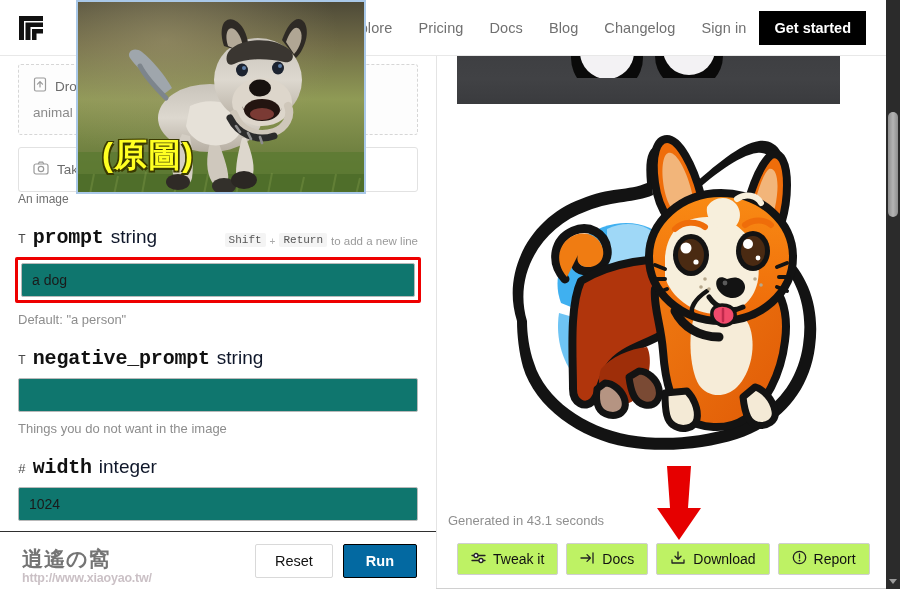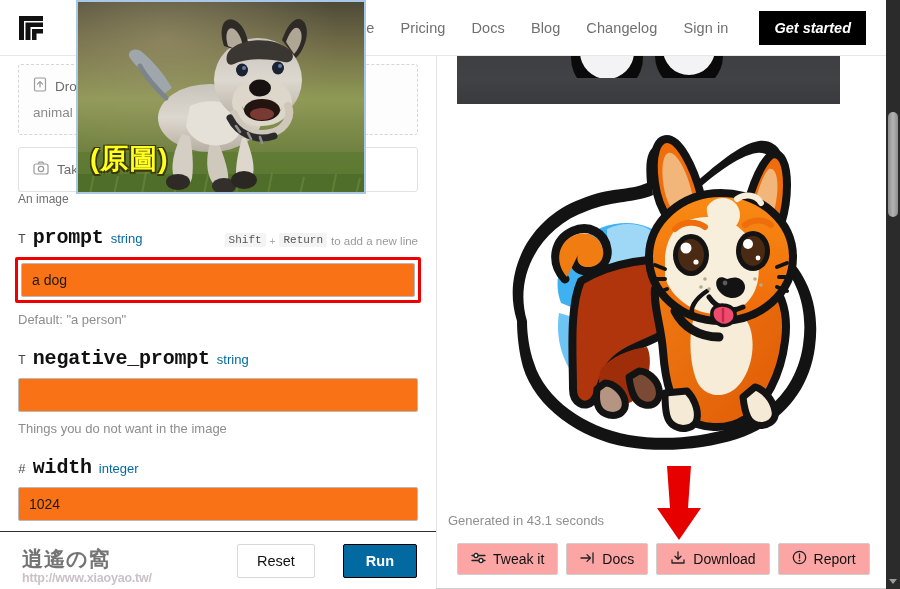--- a/index.html
+++ b/index.html
@@ -46,23 +46,22 @@
     padding: 6px 13px;
     white-space: nowrap;
     letter-spacing: .1px;
   }
   .nav-cta {
     background: #000;
     color: #fff;
     font-size: 14.5px;
     font-weight: 600;
     padding: 9px 15px;
-    margin-left: 18px;
+    margin-left: 0;
     white-space: nowrap;
-    font-style: italic;
   }
 
   
   .left-panel {
     position: absolute;
     top: 56px; left: 0;
     width: 437px; height: 533px;
     background: #fff;
     border-right: 1px solid #e4e4e4;
     overflow: hidden;
@@ -113,22 +112,22 @@
     margin-right: 7px;
   }
   .field-name {
     font-family: "Liberation Mono", monospace;
     font-size: 20px;
     font-weight: 700;
     color: #111;
     letter-spacing: -.2px;
   }
   .field-type {
-    font-size: 13px;
-    color: #0369a1;
+    font-size: 19px;
+    color: #0f172a;
     margin-left: 7px;
   }
   .hint-right {
     margin-left: auto;
     display: flex;
     align-items: flex-end;
     gap: 4px;
     font-size: 11.5px;
     color: #9a9a9a;
   }
@@ -140,21 +139,21 @@
     border-radius: 2px;
     padding: 1px 4px;
   }
   .kbd-plus { font-size: 10px; color: #aaa; }
 
   .text-input {
     width: 100%;
     height: 34px;
     border: 1px solid #b9b9b9;
     border-radius: 2px;
-    background: #f97316;
+    background: #0f766e;
     font-size: 14px;
     color: #1a1a1a;
     padding: 0 10px;
     font-family: "Liberation Sans", sans-serif;
     outline: none;
     display: flex;
     align-items: center;
   }
   .highlight-box {
     border: 3px solid #ee0000;
@@ -173,21 +172,21 @@
     position: absolute;
     left: 0; bottom: 0;
     width: 437px;
     height: 58px;
     background: #fff;
     border-top: 1px solid #2f2f2f;
     display: flex;
     align-items: center;
     justify-content: flex-end;
     padding-right: 20px;
-    gap: 28px;
+    gap: 10px;
     z-index: 20;
   }
   .btn-reset {
     border: 1px solid #d9d9d9;
     background: #fff;
     color: #111;
     font-size: 14.5px;
     padding: 8px 19px;
     border-radius: 2px;
   }
@@ -265,21 +264,21 @@
     color: #8f8f8f;
   }
   .action-bar {
     position: absolute;
     left: 19px; top: 487px;
     display: flex;
     gap: 8px;
   }
   .action-btn {
     border: 1px solid #cfcfcf;
-    background: #fca5a5;
+    background: #bef264;
     border-radius: 2px;
     height: 32px;
     padding: 0 13px;
     display: flex;
     align-items: center;
     gap: 7px;
     font-size: 14px;
     color: #111;
     white-space: nowrap;
   }
@@ -299,22 +298,22 @@
     left: 76px; top: 0px;
     width: 290px; height: 194px;
     border: 2px solid #a9c8e8;
     overflow: hidden;
     z-index: 60;
     background: #6d7a4b;
   }
   .oi-canvas { position: absolute; inset: 0; }
   .oi-label {
     position: absolute;
-    left: 12px; bottom: 14px;
-    font-size: 28px;
+    left: 24px; bottom: 14px;
+    font-size: 33px;
     font-weight: 700;
     color: #ffff22;
     letter-spacing: 1px;
     text-shadow:
       -1.5px -1.5px 0 #3a3a00, 1.5px -1.5px 0 #3a3a00,
       -1.5px 1.5px 0 #3a3a00, 1.5px 1.5px 0 #3a3a00;
     z-index: 3;
   }
 
   

